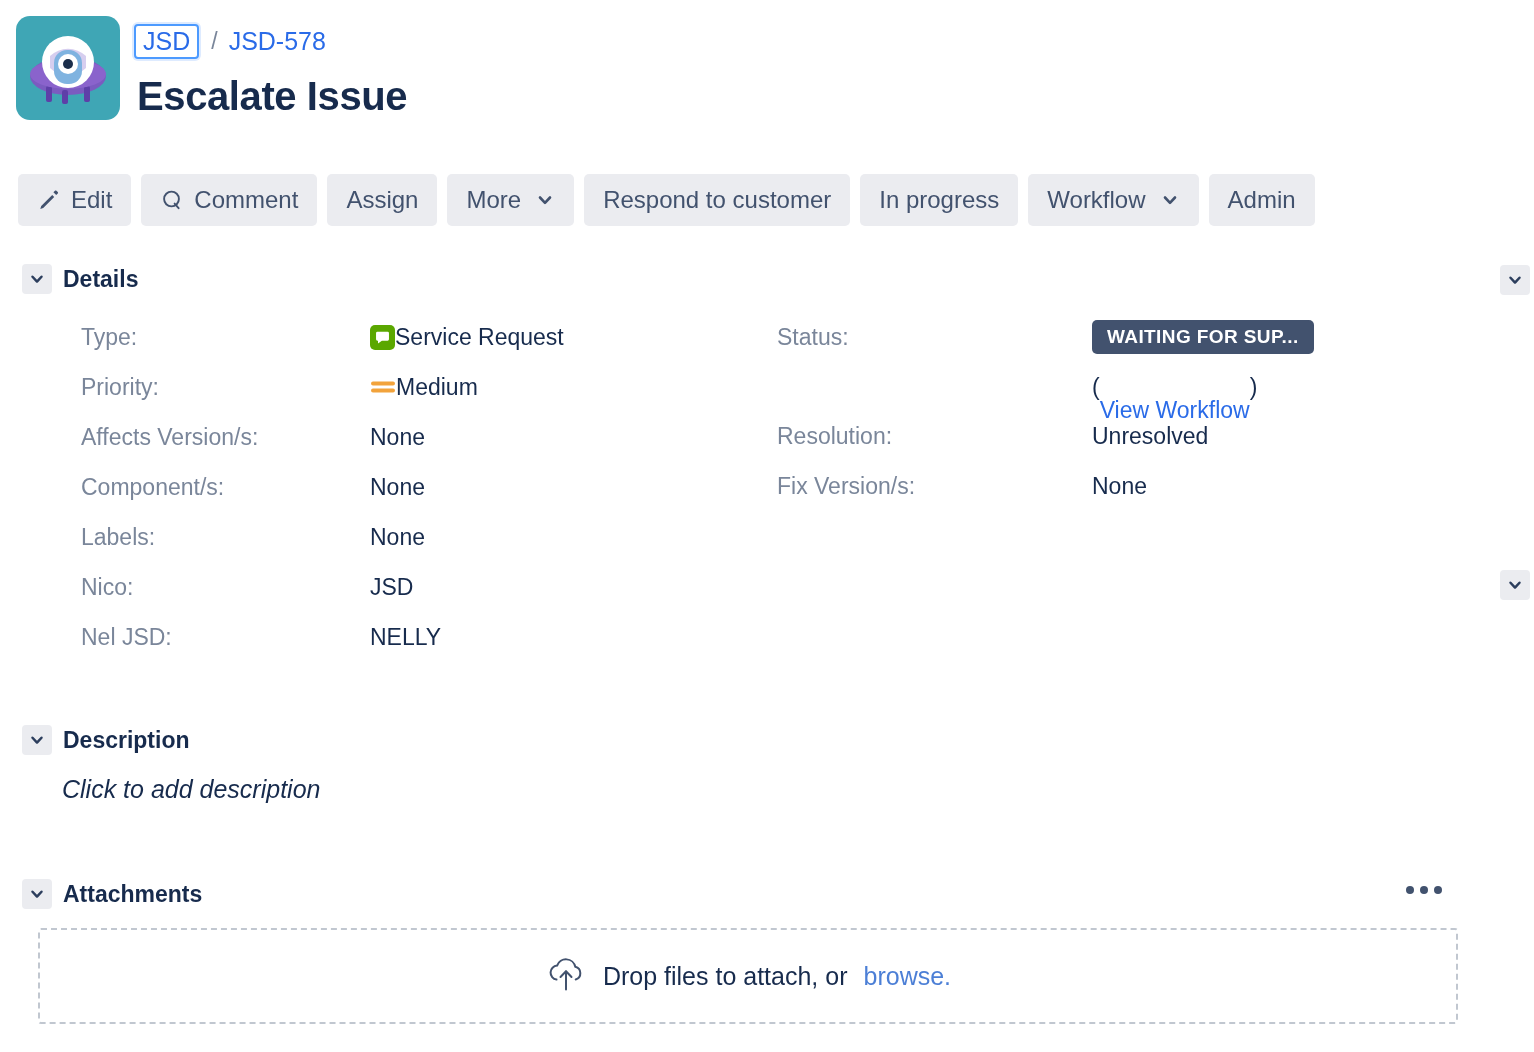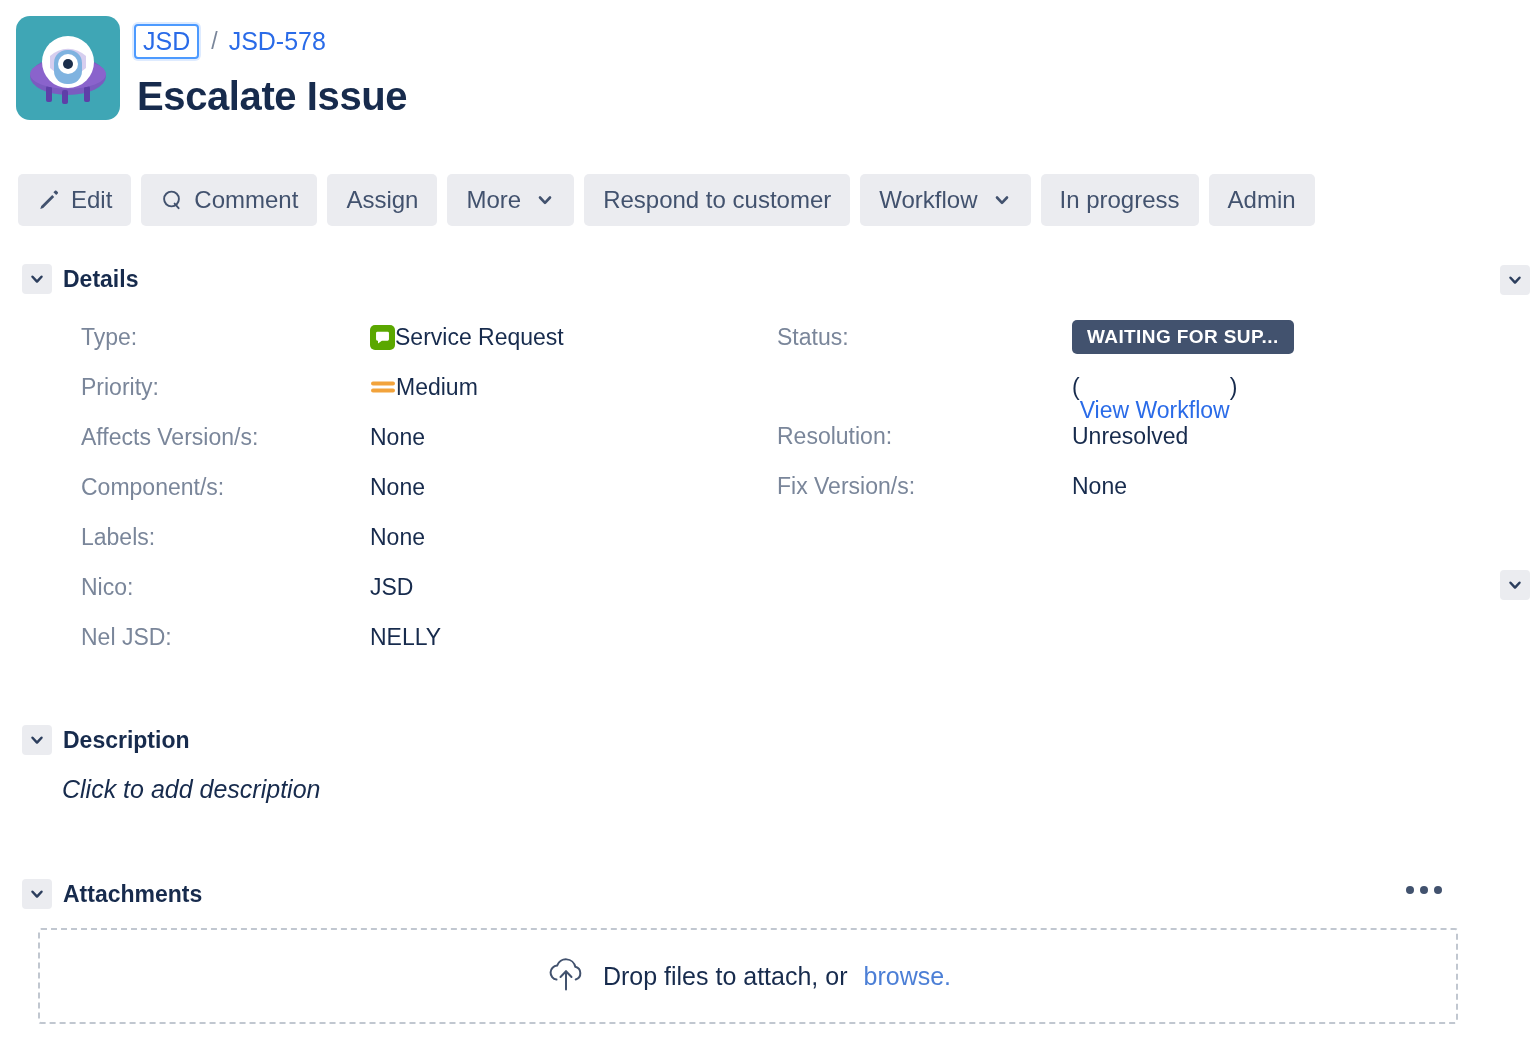--- a/index.html
+++ b/index.html
@@ -90,21 +90,21 @@
   }
 
   
   .field { position: absolute; display: flex; align-items: center; }
   .f-label { color: #7A869A; font-size: 23px; margin-left: 21px; }
   .f-value { color: #172B4D; font-size: 23px; display: flex; align-items: center; gap: 0; }
 
   .col-left .f-label { position: absolute; left: 0; }
   .col-left .f-value { position: absolute; left: 310px; }
   .col-right .f-label { position: absolute; left: 0; }
-  .col-right .f-value { position: absolute; left: 302px; padding-left: 14px; }
+  .col-right .f-value { position: absolute; left: 322px; padding-left: 14px; }
 
   .type-icon {
     width: 25px; height: 25px; background: #5AA700; border-radius: 5px;
     display: inline-flex; align-items: center; justify-content: center;
     flex: none;
   }
   .prio-icon { width: 26px; height: 20px; flex: none; display: inline-flex; align-items: center; }
 
   .status-badge {
     display: inline-flex; align-items: center; justify-content: center;
@@ -207,30 +207,30 @@
             <path d="M5 7.5 L10 12.8 L15 7.5" fill="none" stroke="#42526E" stroke-width="2.6" stroke-linecap="round" stroke-linejoin="round"></path>
           </svg>
       </span>
     </button>
 
     <button class="tb-btn">
       <span class="lbl">Respond to customer</span>
     </button>
 
     <button class="tb-btn">
+      <span class="lbl">In progress</span>
+    </button>
+
+    <button class="tb-btn">
       <span class="lbl">Workflow</span>
       <span class="caret">
         <svg width="20" height="20" viewBox="0 0 20 20">
             <path d="M5 7.5 L10 12.8 L15 7.5" fill="none" stroke="#42526E" stroke-width="2.6" stroke-linecap="round" stroke-linejoin="round"></path>
           </svg>
       </span>
-    </button>
-
-    <button class="tb-btn">
-      <span class="lbl">In progress</span>
     </button>
 
     <button class="tb-btn">
       <span class="lbl">Admin</span>
     </button>
   </div>
 
   <div class="section-head" style="left:22px; top:264px;">
     <span class="chev-box">
       <svg width="18" height="18" viewBox="0 0 20 20">

